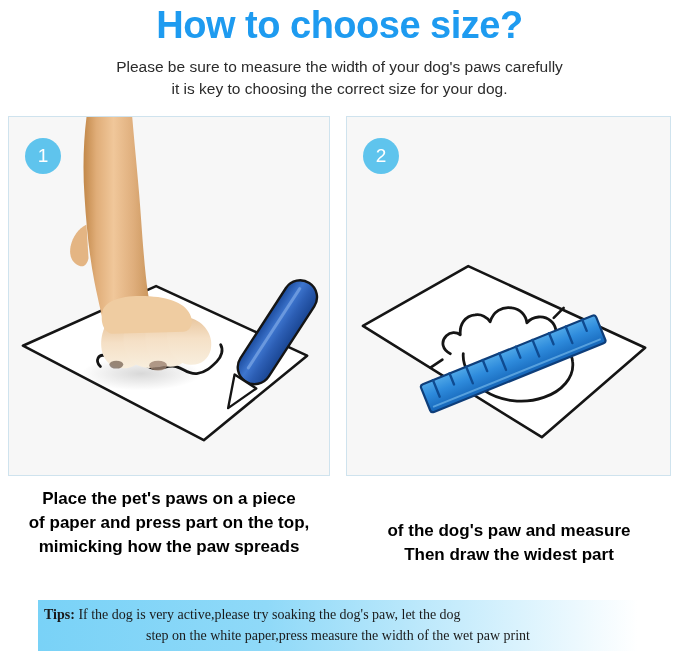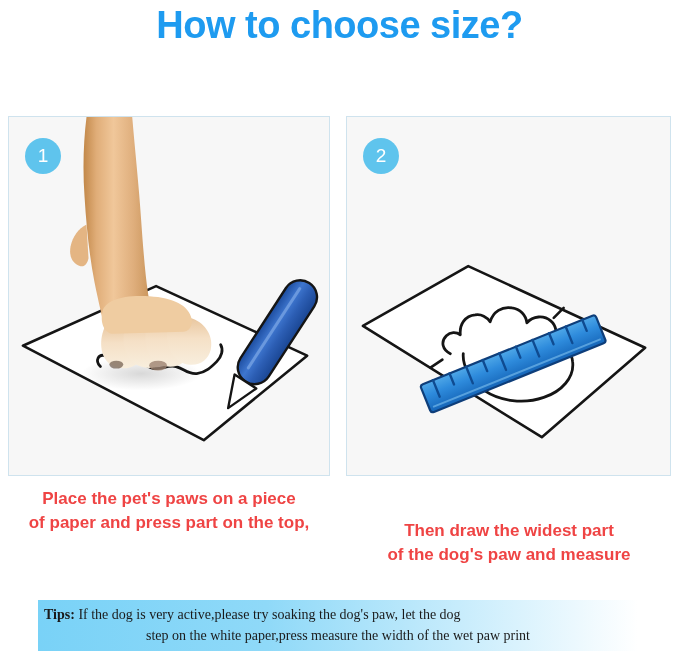--- a/index.html
+++ b/index.html
@@ -93,21 +93,21 @@
     left: 0;
     width: 679px;
     height: 100px;
   }
   .caption {
     position: absolute;
     top: 0;
     text-align: center;
     font-size: 17px;
     font-weight: bold;
-    color: #ef4444;
+    color: #000000;
     line-height: 1.42;
   }
   .caption-1 { left: 6px;   width: 326px; }
   .caption-2 { left: 346px; width: 326px; top: 32px; }
   .caption .line { display: block; }
 
   
   .tips {
     position: absolute;
     left: 38px;
@@ -126,20 +126,24 @@
   .tips b { font-weight: bold; }
   .tips .l1 { text-align: left; padding-left: 2px; }
 </style>
 </head>
 <body>
 
 <div class="page">
 
   <div class="header">
     <h1 class="title">How to choose size?</h1>
+    <div class="subtitle">
+      <span class="line">Please be sure to measure the width of your dog's paws carefully</span>
+      <span class="line">it is key to choosing the correct size for your dog.</span>
+    </div>
   </div>
 
   <div class="panels">
 
     <div class="panel panel-1">
       <div class="badge">1</div>
 
       <div class="scene">
         <svg viewBox="0 0 322 360" preserveAspectRatio="none">
           <defs>
@@ -257,24 +261,25 @@
           </g>
         </svg>
       </div>
     </div>
   </div>
 
   <div class="captions">
     <div class="caption caption-1">
       <span class="line">Place the pet's paws on a piece</span>
       <span class="line">of paper and press part on the top,</span>
+      <span class="line">mimicking how the paw spreads</span>
     </div>
     <div class="caption caption-2">
+      <span class="line">of the dog's paw and measure</span>
       <span class="line">Then draw the widest part</span>
-      <span class="line">of the dog's paw and measure</span>
     </div>
   </div>
 
   <div class="tips">
     <span class="line l1"><b>Tips:</b><span> If the dog is very active,please try soaking the dog's paw,  let the dog</span></span>
     <span class="line">step on the white paper,press measure the width of the wet paw print</span>
   </div>
 
 </div>
 

